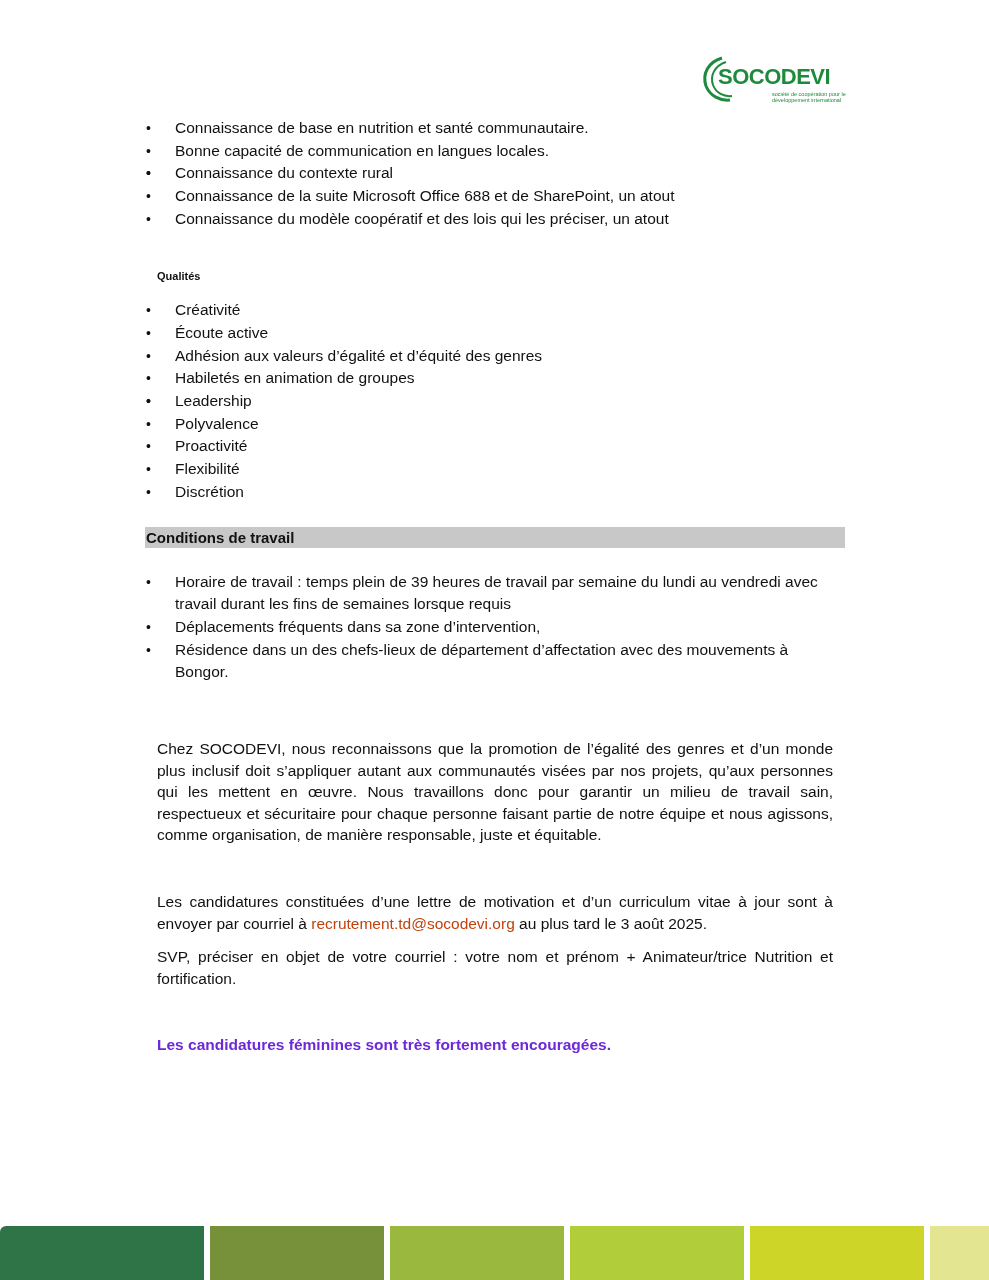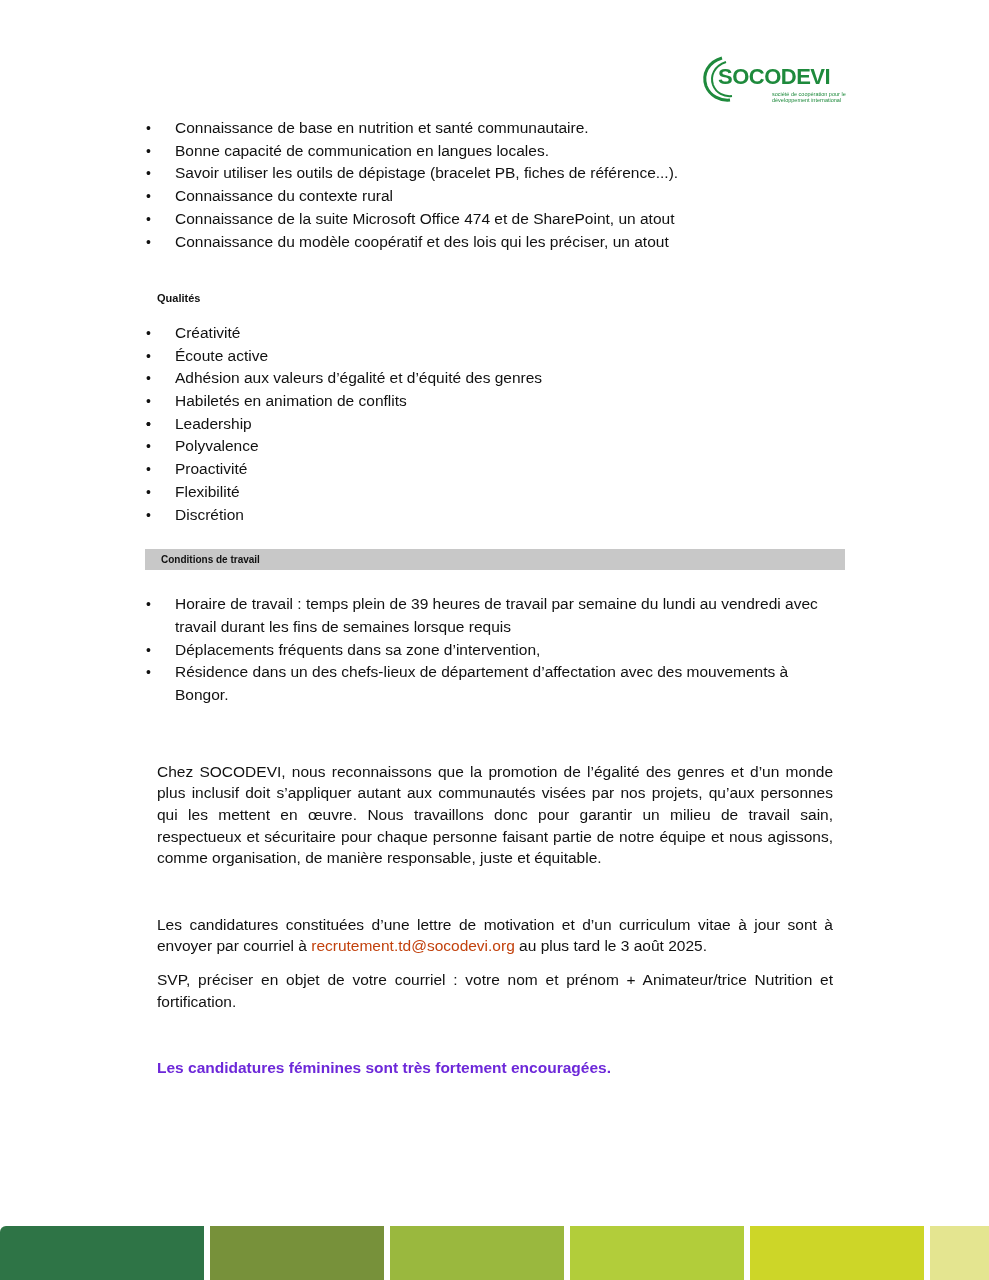--- a/index.html
+++ b/index.html
@@ -10,22 +10,22 @@
   .logo-word { position: absolute; left: 18px; top: 10px; font-size: 22px; font-weight: bold;
                color: #1e8a3c; letter-spacing: -0.5px; font-family: "Liberation Sans", sans-serif; }
   .logo-tag { position: absolute; left: 72px; top: 37px; font-size: 5.5px; line-height: 6px;
               color: #1e8a3c; width: 80px; }
   .content { position: absolute; left: 145px; top: 117px; width: 700px; font-size: 15.5px; }
   ul.bullets { list-style: none; margin: 0; padding: 0; }
   ul.bullets li { position: relative; padding-left: 30px; line-height: 22.7px; }
   ul.bullets li .dot { position: absolute; left: 1px; top: 0; font-size: 14px; }
   .gap { height: 22px; }
   h3.sub { margin: 12px; font-size: 11px; font-weight: bold; line-height: 22.7px; }
-  .section-bar { background: #c8c8c8; font-weight: bold; font-size: 10px; line-height: 21px;
-                 padding-left: 16px; margin-top: 2px; }
+  .section-bar { background: #c8c8c8; font-weight: bold; font-size: 15px; line-height: 21px;
+                 padding-left: 1px; margin-top: 2px; }
   .cond li { line-height: 22.5px; }
   p.para { margin: 12px; text-align: justify; line-height: 21.6px; }
   a.mail { color: #c2410c; text-decoration: none; }
   .red { color: #6d28d9; font-weight: bold; }
   .footer { position: absolute; left: 0; top: 1226px; width: 989px; height: 54px; }
   .footer div { position: absolute; top: 0; height: 54px; }
 </style>
 </head>
 <body>
 
@@ -35,34 +35,34 @@
     <path d="M26 8 C14 12 10 22 13 31 C16 39 24 43 32 42" fill="none" stroke="#1e8a3c" stroke-width="2"></path>
   </svg>
   <span class="logo-word">SOCODEVI</span>
   <span class="logo-tag">société de coopération pour le développement international</span>
 </div>
 
 <div class="content">
   <ul class="bullets">
     <li><span class="dot">•</span><span>Connaissance de base en nutrition et santé communautaire.</span></li>
     <li><span class="dot">•</span><span>Bonne capacité de communication en langues locales.</span></li>
-    <li><span class="dot">•</span><span>Savoir utiliser les outils de dépistage (bracelet PB, fiches de référence...).</span></li>
+    <li><span class="dot">•</span></li>
     <li><span class="dot">•</span><span>Connaissance du contexte rural</span></li>
-    <li><span class="dot">•</span><span>Connaissance de la suite Microsoft Office 474 et de SharePoint, un atout</span></li>
+    <li><span class="dot">•</span><span>Connaissance de la suite Microsoft Office 688 et de SharePoint, un atout</span></li>
     <li><span class="dot">•</span><span>Connaissance du modèle coopératif et des lois qui les préciser, un atout</span></li>
   </ul>
 
   <div class="gap"></div>
 
   <h3 class="sub">Qualités</h3>
   <ul class="bullets">
     <li><span class="dot">•</span><span>Créativité</span></li>
     <li><span class="dot">•</span><span>Écoute active</span></li>
     <li><span class="dot">•</span><span>Adhésion aux valeurs d’égalité et d’équité des genres</span></li>
-    <li><span class="dot">•</span><span>Habiletés en animation de conflits</span></li>
+    <li><span class="dot">•</span><span>Habiletés en animation de groupes</span></li>
     <li><span class="dot">•</span></li>
     <li><span class="dot">•</span><span>Leadership</span></li>
     <li><span class="dot">•</span><span>Polyvalence</span></li>
     <li><span class="dot">•</span><span>Proactivité</span></li>
     <li><span class="dot">•</span><span>Flexibilité</span></li>
     <li><span class="dot">•</span><span>Discrétion</span></li>
   </ul>
 
   <div style="height:21px"></div>
   <div class="section-bar">Conditions de travail</div>

